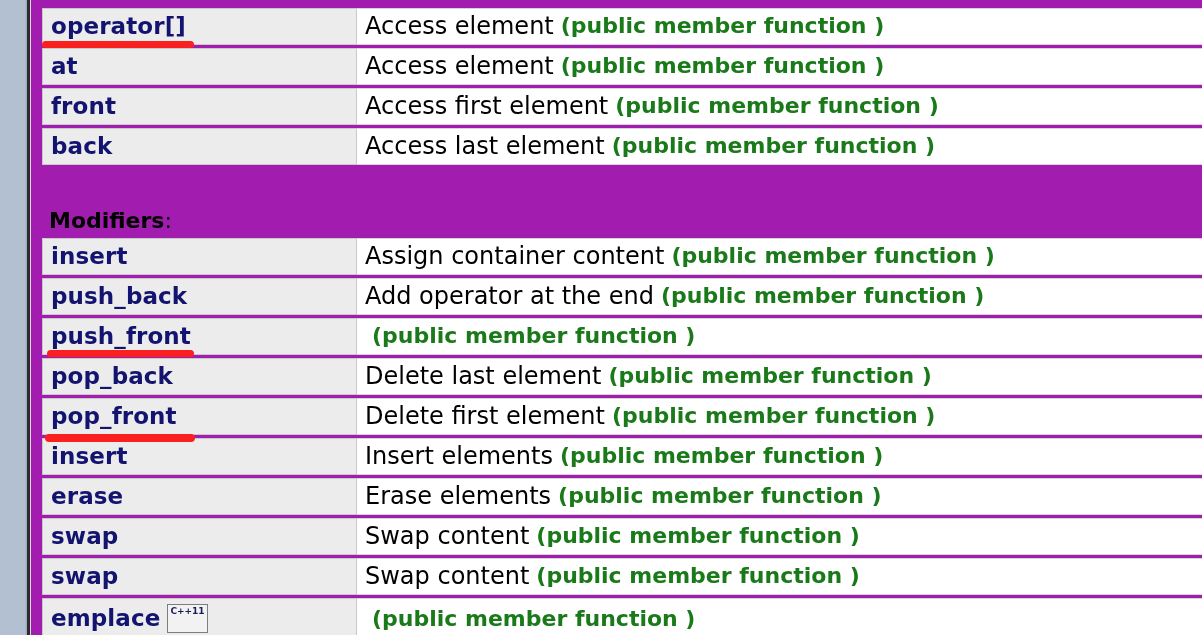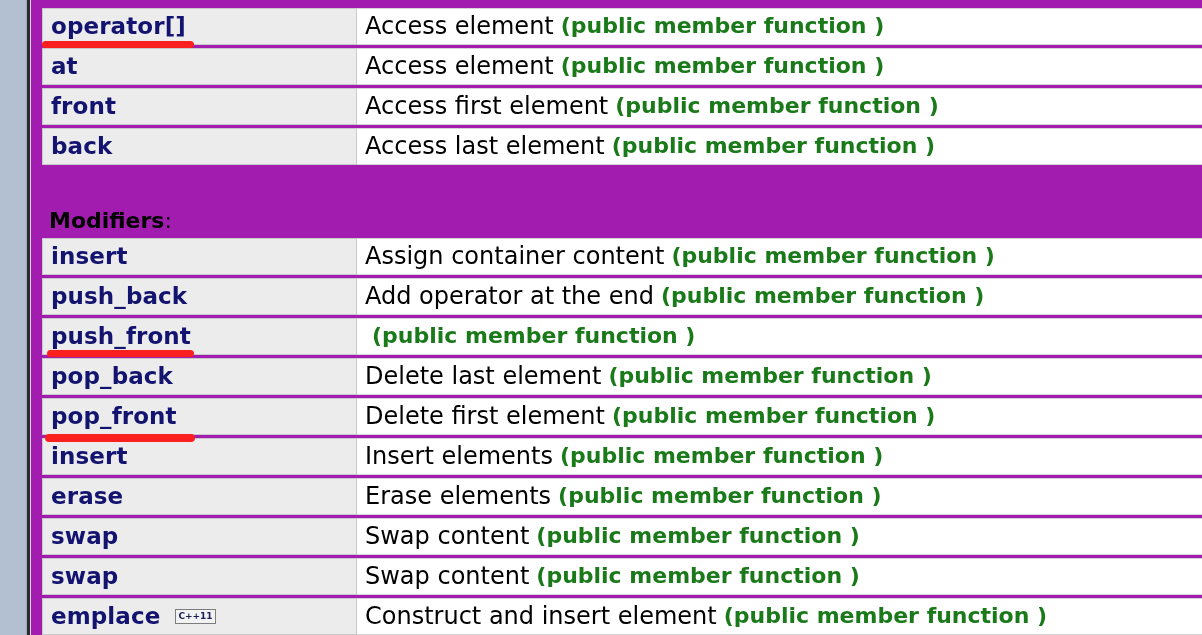--- a/index.html
+++ b/index.html
@@ -93,28 +93,28 @@
   }
   .desc-note {
     color: #1a7a1a;
     font-size: 22px;
     line-height: 1;
     margin-left: 7px;
     font-weight: bold;
   }
   .badge {
     display: inline-block;
-    margin-left: 15px;
+    margin-left: 7px;
     border: 1px solid #7d7d7d;
     background: #f2f2f2;
     color: #1c1c5a;
     font-size: 9px;
     font-weight: bold;
     line-height: 1;
-    padding: 2px 2px 2px 2px;
+    padding: 2px 2px 16px 2px;
     vertical-align: 5px;
     font-family: "DejaVu Sans", "Liberation Sans", sans-serif;
   }
 
   .section-heading {
     position: absolute;
     left: 12px;
     font-size: 22px;
     color: #000000;
     line-height: 1;
@@ -280,21 +280,20 @@
           <span class="desc-note">(public member function )</span>
         </div>
       </div>
 
       <div class="row">
         <div class="cell-name">
           <span class="fname">emplace</span>
           <span class="badge">C++11</span>
         </div>
         <div class="cell-desc">
-          <span class="desc-main">Construct and insert element</span>
           <span class="desc-note">(public member function )</span>
         </div>
       </div>
 
     </div>
 
   </div>
 
   <div class="marker" style="left:42px; top:41px; width:152px; height:7px;"></div>
   <div class="marker" style="left:47px; top:350px; width:147px; height:7px;"></div>

